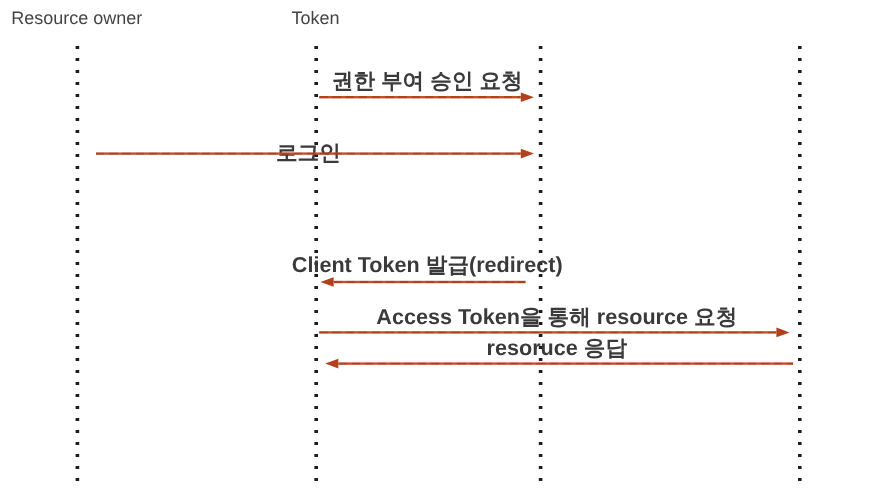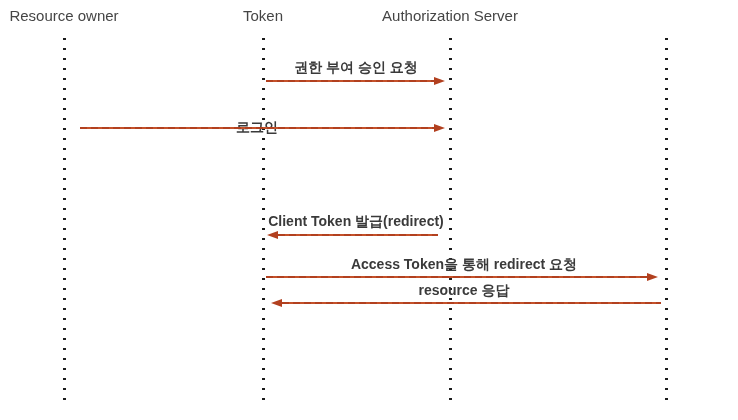--- a/index.html
+++ b/index.html
@@ -34,21 +34,21 @@
   .lifeline{
     position:absolute;
     top:38px;
     width:3px;
     height:370px;
     background:repeating-linear-gradient(to bottom, var(--lifeline) 0 2.5px, transparent 2.5px 10px);
   }
   .msg-label{
     position:absolute;
     transform:translateX(-50%);
-    font-size:14px;
+    font-size:18px;
     font-weight:bold;
     line-height:16px;
     color:var(--label-text);
     white-space:nowrap;
   }
   .msg-line{
     position:absolute;
     height:2px;
     background:repeating-linear-gradient(90deg, var(--arrow) 0 7px, var(--arrow-light) 7px 11px);
   }
@@ -62,21 +62,20 @@
   .head-right{border-left:11px solid var(--arrow);}
   .head-left{border-right:11px solid var(--arrow);}
 </style>
 </head>
 <body>
 
 <div class="diagram">
 
   <div class="participant" style="left:64px">Resource owner</div>
   <div class="participant" style="left:263px">Token</div>
-  <div class="participant" style="left:450px">Authorization Server</div>
 
   <div class="lifeline" style="left:63px"></div>
   <div class="lifeline" style="left:262px"></div>
   <div class="lifeline" style="left:449px"></div>
   <div class="lifeline" style="left:665px"></div>
 
   <div>
     <span class="msg-label" style="left:356px; top:59px">권한 부여 승인 요청</span>
     <div class="msg-line" style="left:266px; top:80px; width:168px"></div>
     <div class="msg-head head-right" style="left:434px; top:77px"></div>
@@ -88,24 +87,24 @@
     <div class="msg-head head-right" style="left:434px; top:124px"></div>
   </div>
 
   <div>
     <span class="msg-label" style="left:356px; top:213px">Client Token 발급(redirect)</span>
     <div class="msg-line" style="left:278px; top:234px; width:160px"></div>
     <div class="msg-head head-left" style="left:267px; top:231px"></div>
   </div>
 
   <div>
-    <span class="msg-label" style="left:464px; top:256px">Access Token을 통해 redirect 요청</span>
+    <span class="msg-label" style="left:464px; top:256px">Access Token을 통해 resource 요청</span>
     <div class="msg-line" style="left:266px; top:276px; width:381px"></div>
     <div class="msg-head head-right" style="left:647px; top:273px"></div>
   </div>
 
   <div>
-    <span class="msg-label" style="left:464px; top:282px">resource 응답</span>
+    <span class="msg-label" style="left:464px; top:282px">resoruce 응답</span>
     <div class="msg-line" style="left:282px; top:302px; width:379px"></div>
     <div class="msg-head head-left" style="left:271px; top:299px"></div>
   </div>
 
 </div>
 
 </body></html>

